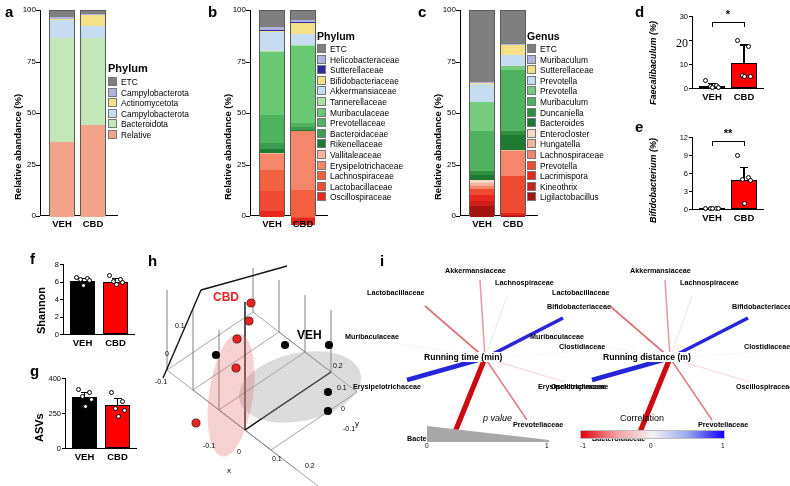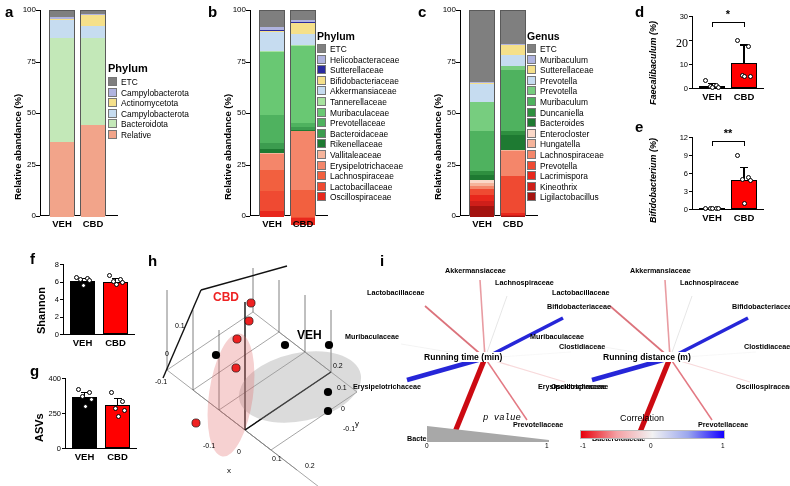--- a/index.html
+++ b/index.html
@@ -590,21 +590,21 @@
     <div class="netlabel" style="left:361px;top:132px;">Oscillospiraceae</div>
     <div class="netlabel" style="left:323px;top:170px;">Prevotellaceae</div>
     <div class="netlabel" style="left:217px;top:184px;">Bacteroidaceae</div>
     <div class="netlabel" style="left:163px;top:132px;">Erysipelotrichaceae</div>
     <div class="netlabel" style="left:155px;top:82px;">Muribaculaceae</div>
     <div class="netlabel" style="left:177px;top:38px;">Lactobacillaceae</div>
     <div class="netcenter" style="left:227px;top:102px;background:#fff;padding:0 1px;">Running distance (m)</div>
     <svg width="125" height="20" style="position:absolute;left:52px;top:176px;">
       <polygon points="0,0 122,14 122,16 0,16" fill="#a8a8a8"></polygon>
     </svg>
-    <div class="leg-cap" style="left:108px;top:163px;font-style:italic;font-family:Liberation Mono, monospace;">p value</div>
+    <div class="leg-cap" style="left:108px;top:163px;font-style:italic;">p value</div>
     <div class="leg-cap" style="left:122px;top:163px;font-style:normal;font-size:9px;"></div>
     <div class="legtick" style="left:50px;top:192px;">0</div>
     <div class="legtick" style="left:170px;top:192px;">1</div>
     <div class="grad-corr" style="left:205px;top:180px;width:145px;"></div>
     <div class="leg-cap" style="left:245px;top:163px;">Correlation</div>
     <div class="legtick" style="left:205px;top:192px;">-1</div>
     <div class="legtick" style="left:274px;top:192px;">0</div>
     <div class="legtick" style="left:346px;top:192px;">1</div>
   </div>
 

